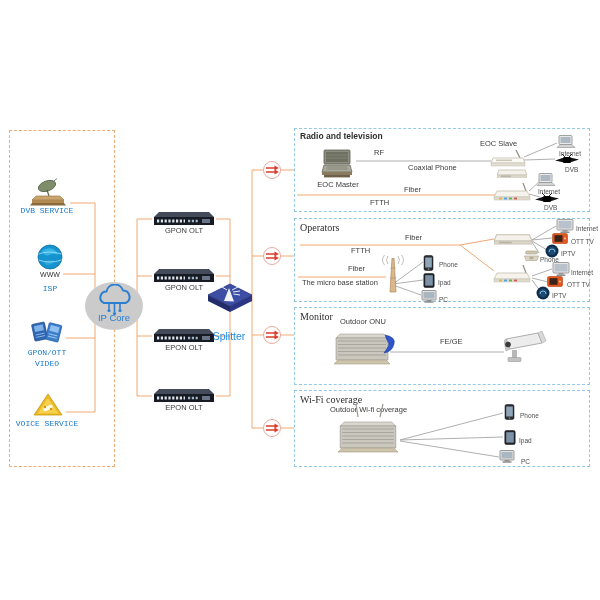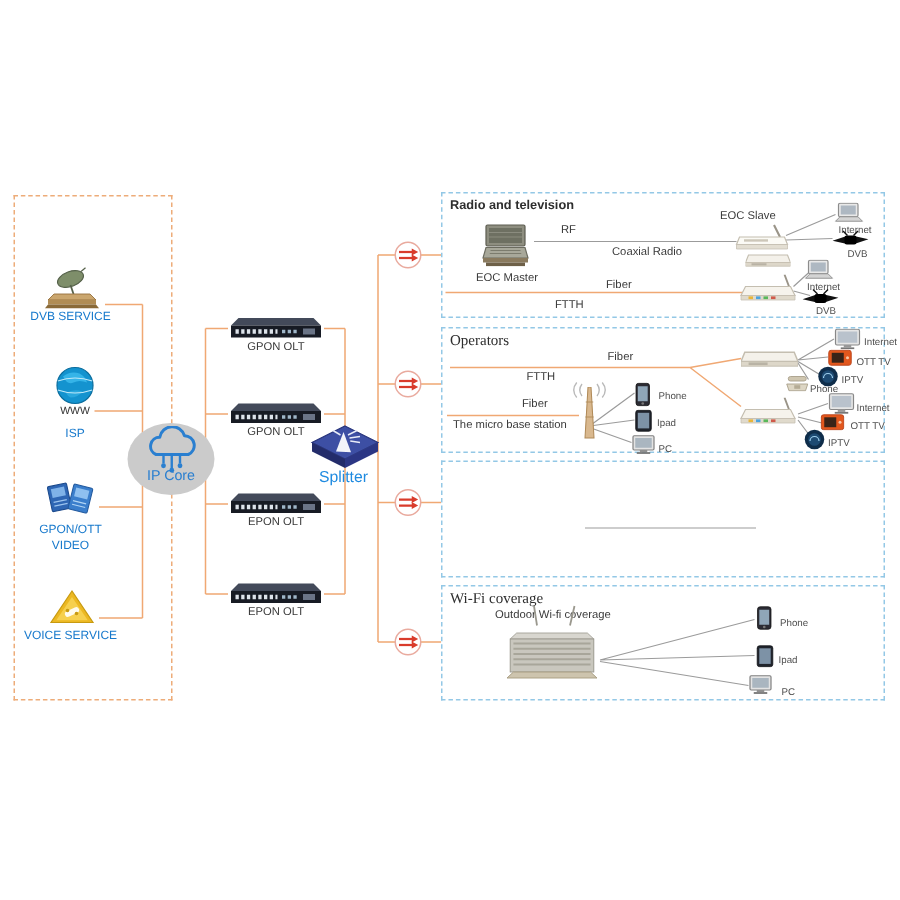--- a/index.html
+++ b/index.html
@@ -4,21 +4,21 @@
 <style>
   * { margin:0; padding:0; box-sizing:border-box; }
   html,body { background:#ffffff; }
   body { font-family:"Liberation Sans", sans-serif; }
   #canvas { position:relative; width:600px; height:600px; background:#fff; overflow:hidden; }
   .abs { position:absolute; }
   .box-orange { position:absolute; border:1px dashed #edac79; background:#fff; }
   .box-blue { position:absolute; border:1px dashed #93c8e6; background:#fff; }
   .lbl { position:absolute; font-size:7.5px; color:#3a3a3a; white-space:nowrap; line-height:1.15; }
   .cx { transform:translateX(-50%); }
-  .blue { color:#1779cc; }
+  .blue { color:#1779cc;font-family:Liberation Mono, monospace; }
   .t6 { font-size:6.5px; color:#4f4f4f; }
   .t8 { font-size:8px; }
   .title-sm { font-size:8.5px; color:#2e2e2e;font-weight:bold; }
   .title-lg { font-size:10px; color:#2e2e2e;font-family:Liberation Serif, serif; }
   .splitter-lbl { font-size:10.5px; color:#1e8ae0; }
   .ipcore-lbl { font-size:9.5px; color:#2a7fd0; }
   .ellipse { position:absolute; background:#cbcbcb; border-radius:50%; }
   .arrow-node { position:absolute; width:18px; height:18px; border:1px solid #e9aa9e; border-radius:50%; background:#fff; display:flex; align-items:center; justify-content:center; }
   svg.icon { position:absolute; overflow:visible; }
   #wires { position:absolute; left:0; top:0; pointer-events:none; }
@@ -303,21 +303,21 @@
     <div class="lbl cx" style="left:184px;top:344px">EPON OLT</div>
     <svg class="icon" style="left:152px;top:388px" width="64" height="15">
         <use href="#sym-switch"></use>
       </svg>
     <div class="lbl cx" style="left:184px;top:404px">EPON OLT</div>
   </div>
 
   <svg class="icon" style="left:207px;top:283px" width="46" height="32">
       <use href="#sym-splitter"></use>
     </svg>
-  <div class="lbl splitter-lbl cx" style="left:229px;top:312px">Splitter</div>
+  <div class="lbl splitter-lbl cx" style="left:229px;top:330px">Splitter</div>
 
   <div class="arrow-node" style="left:263px;top:161px">
       <svg width="16" height="16">
         <use href="#sym-arrow2"></use>
       </svg>
     </div>
   <div class="arrow-node" style="left:263px;top:247px">
       <svg width="16" height="16">
         <use href="#sym-arrow2"></use>
       </svg>
@@ -333,21 +333,21 @@
       </svg>
     </div>
 
   <div class="abs" style="left:294px;top:128px;width:296px;height:84px">
     <div class="lbl title-sm" style="left:6px;top:4px">Radio and television</div>
     <svg class="icon" style="left:26px;top:20px" width="36" height="32">
         <use href="#sym-eocmaster"></use>
       </svg>
     <div class="lbl cx" style="left:44px;top:53px">EOC Master</div>
     <div class="lbl" style="left:80px;top:21px">RF</div>
-    <div class="lbl" style="left:114px;top:36px">Coaxial Radio</div>
+    <div class="lbl" style="left:114px;top:36px">Coaxial Phone</div>
     <div class="lbl" style="left:186px;top:12px">EOC Slave</div>
     <svg class="icon" style="left:196px;top:21px" width="36" height="20">
         <use href="#sym-router"></use>
       </svg>
     <svg class="icon" style="left:203px;top:39px" width="30" height="12">
         <use href="#sym-flatdev"></use>
       </svg>
     <svg class="icon" style="left:262px;top:7px" width="20" height="14">
         <use href="#sym-laptop"></use>
       </svg>
@@ -424,20 +424,34 @@
     <svg class="icon" style="left:253px;top:58px" width="16" height="11">
         <use href="#sym-ott"></use>
       </svg>
     <div class="lbl t6" style="left:273px;top:63px">OTT TV</div>
     <svg class="icon" style="left:242px;top:68px" width="14" height="14">
         <use href="#sym-iptv"></use>
       </svg>
     <div class="lbl t6" style="left:258px;top:74px">IPTV</div>
   </div>
 
+  <div class="abs" style="left:294px;top:307px;width:296px;height:78px">
+    <div class="lbl title-lg" style="left:6px;top:4px">Monitor</div>
+    <div class="lbl" style="left:46px;top:11px">Outdoor ONU</div>
+    <svg class="icon" style="left:40px;top:21px" width="56" height="42">
+        <use href="#sym-outdoor"></use>
+      </svg>
+    <svg class="icon" style="left:88px;top:26px" width="16" height="22">
+        <use href="#sym-clamp"></use>
+      </svg>
+    <div class="lbl" style="left:146px;top:31px">FE/GE</div>
+    <svg class="icon" style="left:210px;top:20px" width="46" height="40">
+        <use href="#sym-camera"></use>
+      </svg>
+  </div>
 
   <div class="abs" style="left:294px;top:390px;width:238px;height:77px">
     <div class="lbl title-lg" style="left:6px;top:4px">Wi-Fi coverage</div>
     <div class="lbl" style="left:36px;top:16px">Outdoor Wi-fi coverage</div>
     <svg class="icon" style="left:56px;top:13px" width="40" height="14" viewBox="0 0 40 14">
       <line x1="8" y1="14" x2="6" y2="1" stroke="#9a988e" stroke-width="1.2"></line>
       <line x1="30" y1="14" x2="33" y2="1" stroke="#9a988e" stroke-width="1.2"></line>
     </svg>
     <svg class="icon" style="left:44px;top:26px" width="60" height="42" viewBox="0 0 56 42" preserveAspectRatio="none">
         <use href="#sym-outdoor"></use>

